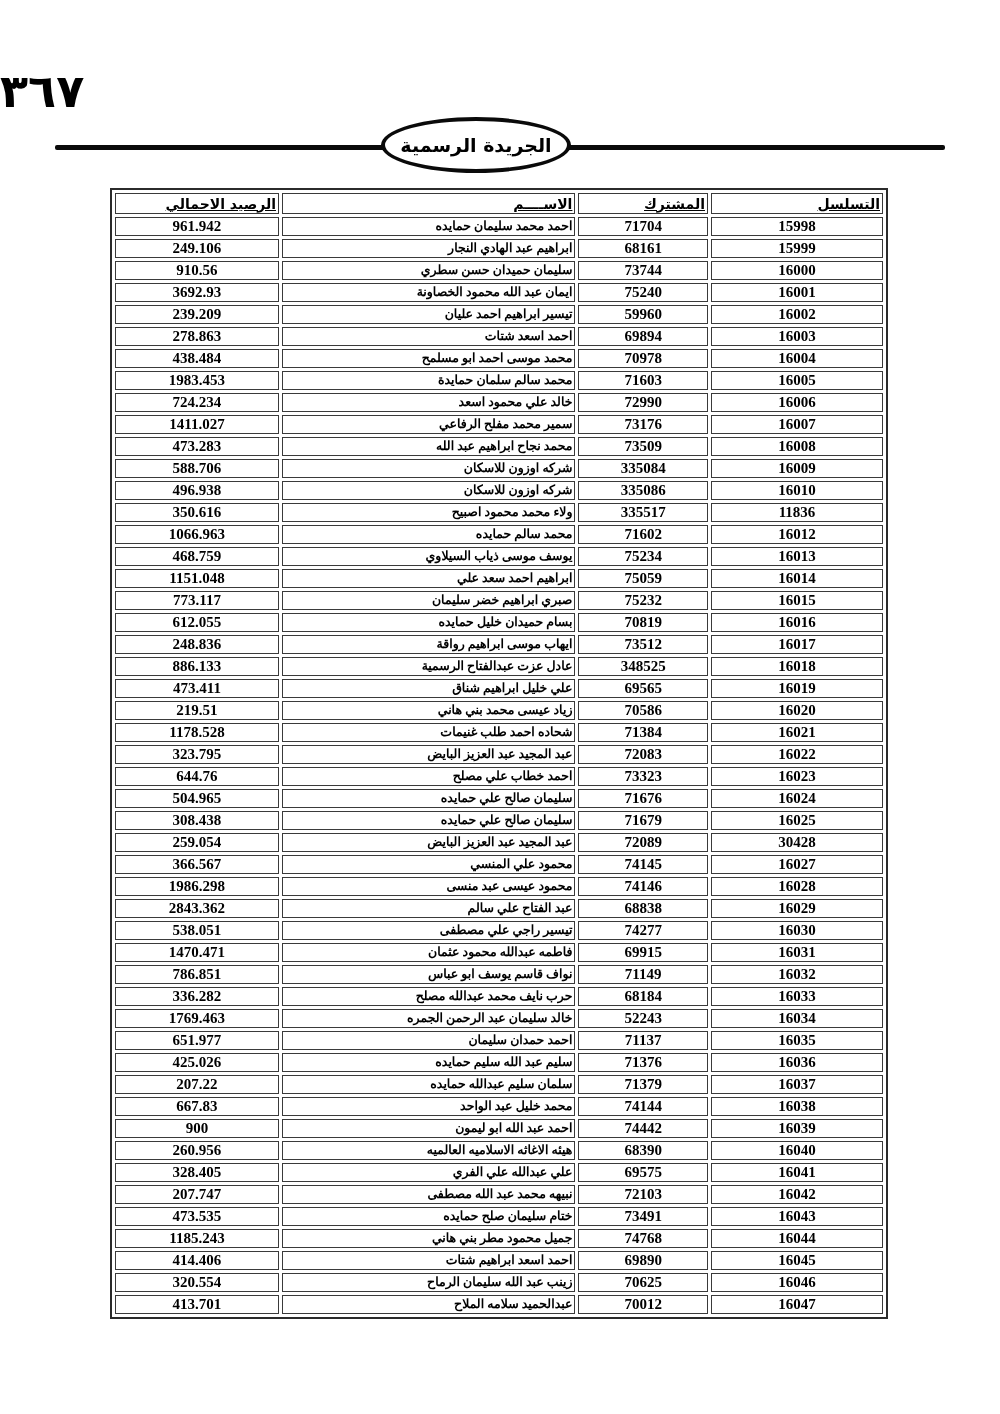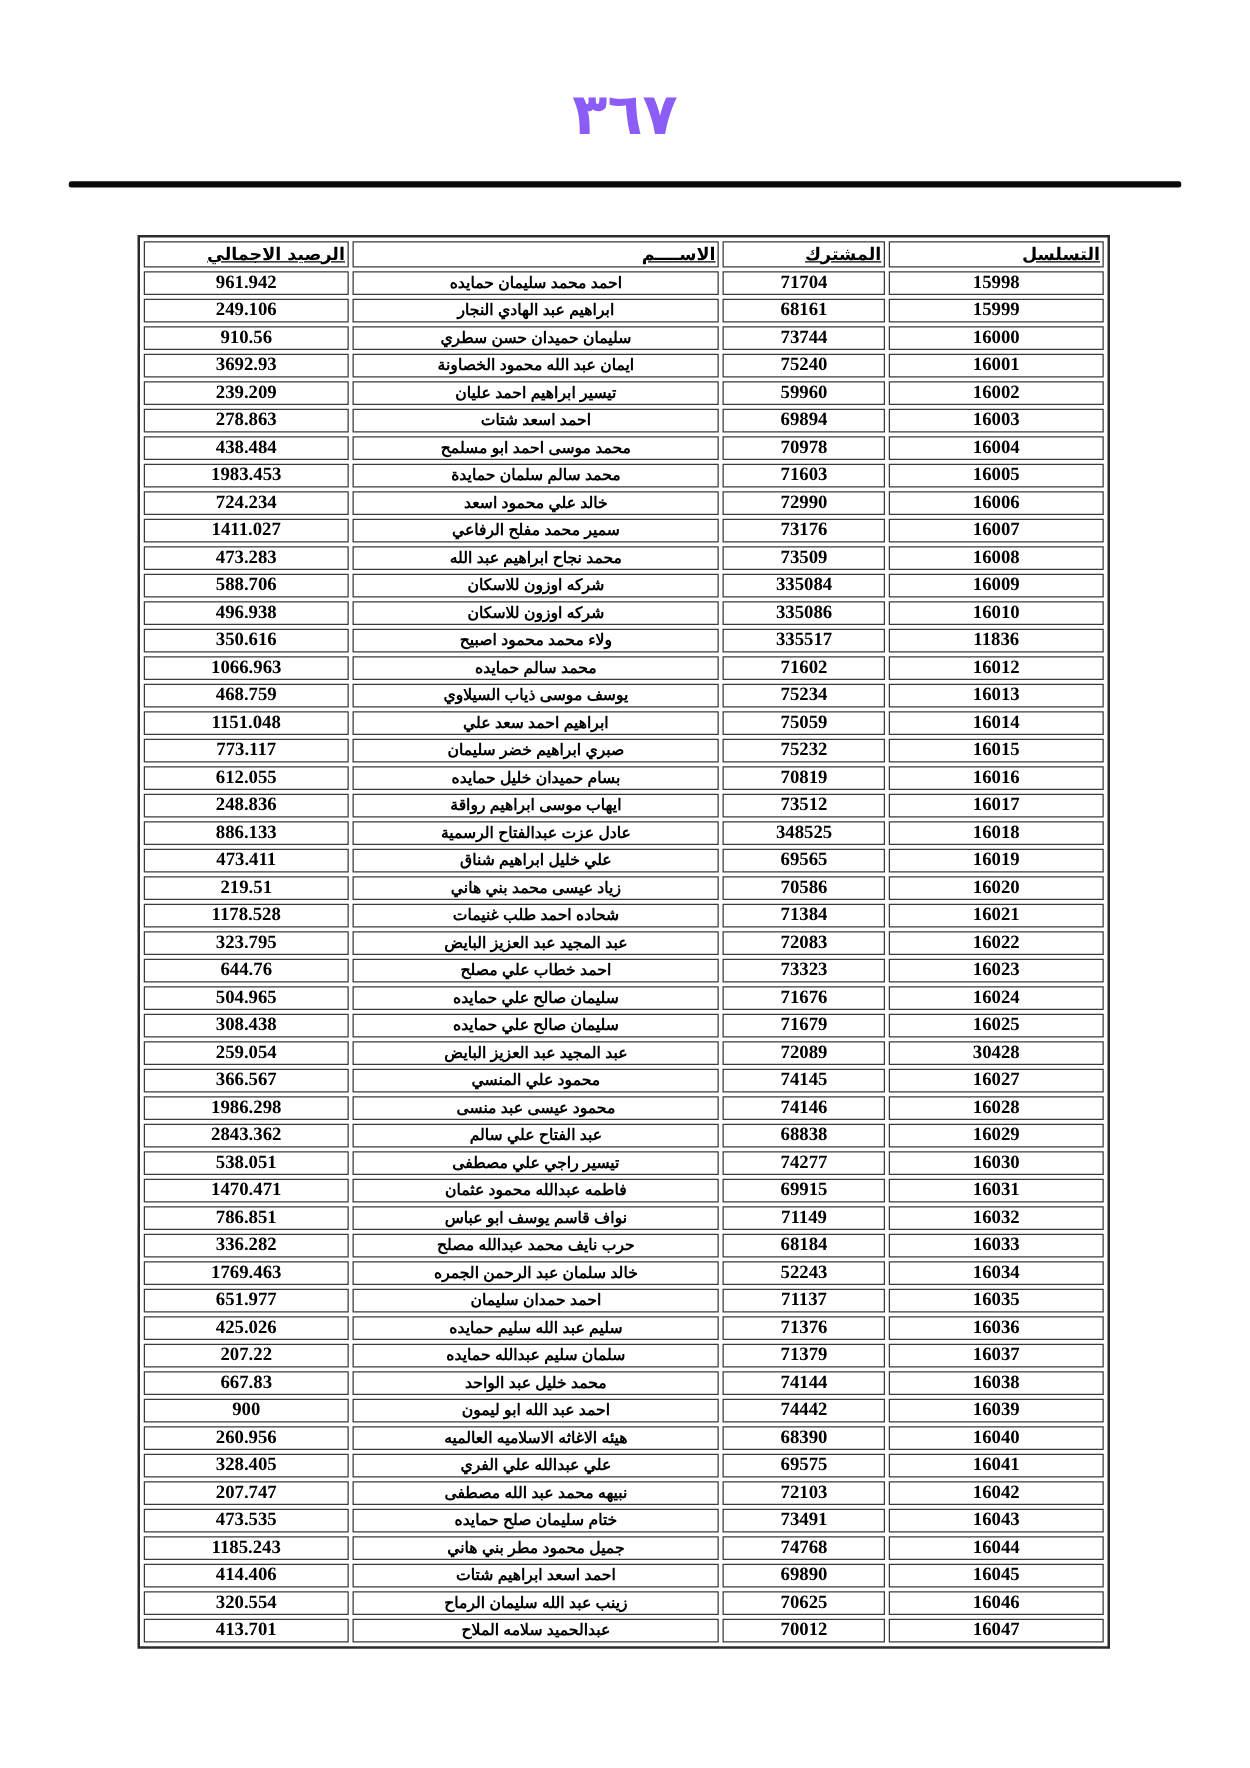--- a/index.html
+++ b/index.html
@@ -8,24 +8,23 @@
     width:1000px;
     height:1414px;
     background:#fff;
     font-family:"DejaVu Sans",sans-serif;
     overflow:hidden;
   }
   .page-number{
     position:absolute;
     top:64px; left:0;
     width:100%;
-    text-align:center;
     font-size:46px;
     font-weight:bold;
-    color:#8b5cf6;
+    color:#000000;
     letter-spacing:2px;
   }
   .rule{
     position:absolute;
     top:145px; left:55px;
     width:890px; height:5px;
     background:#0a0a0a;
     border-radius:2px;
   }
   .stamp{
@@ -72,34 +71,38 @@
     font-family:"DejaVu Sans",sans-serif;
     text-align:right;
   }
   .ledger td{ height:17px; line-height:17px; }
   .ledger td.num{
     font-family:"Liberation Serif",serif;
     font-weight:bold;
     font-size:15px;
   }
   .ledger td.name{
-    font-family:Liberation Sans, sans-serif;
+    font-family:Liberation Serif, serif;
     font-weight:bold;
     font-size:12.5px;
+    text-align:right;
   }
 </style>
 </head>
 <body>
 
 <div class="page">
 
   <div class="page-number">٣٦٧</div>
 
   <div class="rule"></div>
 
+  <div class="stamp">
+    <span>الجريدة الرسمية</span>
+  </div>
 
   <table class="ledger">
     <colgroup>
       <col style="width:170px">
       <col style="width:128px">
       <col style="width:290px">
       <col style="width:162px">
     </colgroup>
     <thead>
       <tr>
@@ -322,21 +325,21 @@
         </tr>
         <tr>
           <td class="num">16033</td>
           <td class="num">68184</td>
           <td class="name">حرب نايف محمد عبدالله مصلح</td>
           <td class="num">336.282</td>
         </tr>
         <tr>
           <td class="num">16034</td>
           <td class="num">52243</td>
-          <td class="name">خالد سلمان عبد الرحمن الجمره</td>
+          <td class="name">خالد سليمان عبد الرحمن الجمره</td>
           <td class="num">1769.463</td>
         </tr>
         <tr>
           <td class="num">16035</td>
           <td class="num">71137</td>
           <td class="name">احمد حمدان سليمان</td>
           <td class="num">651.977</td>
         </tr>
         <tr>
           <td class="num">16036</td>

